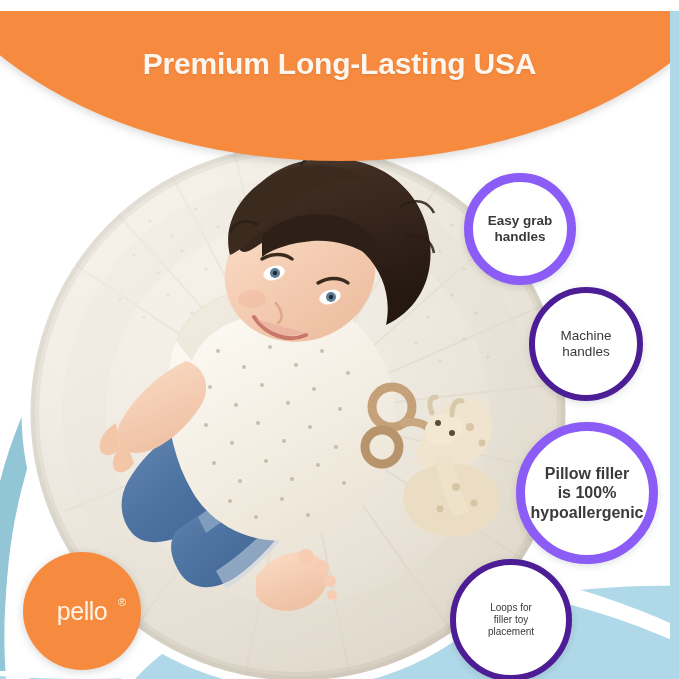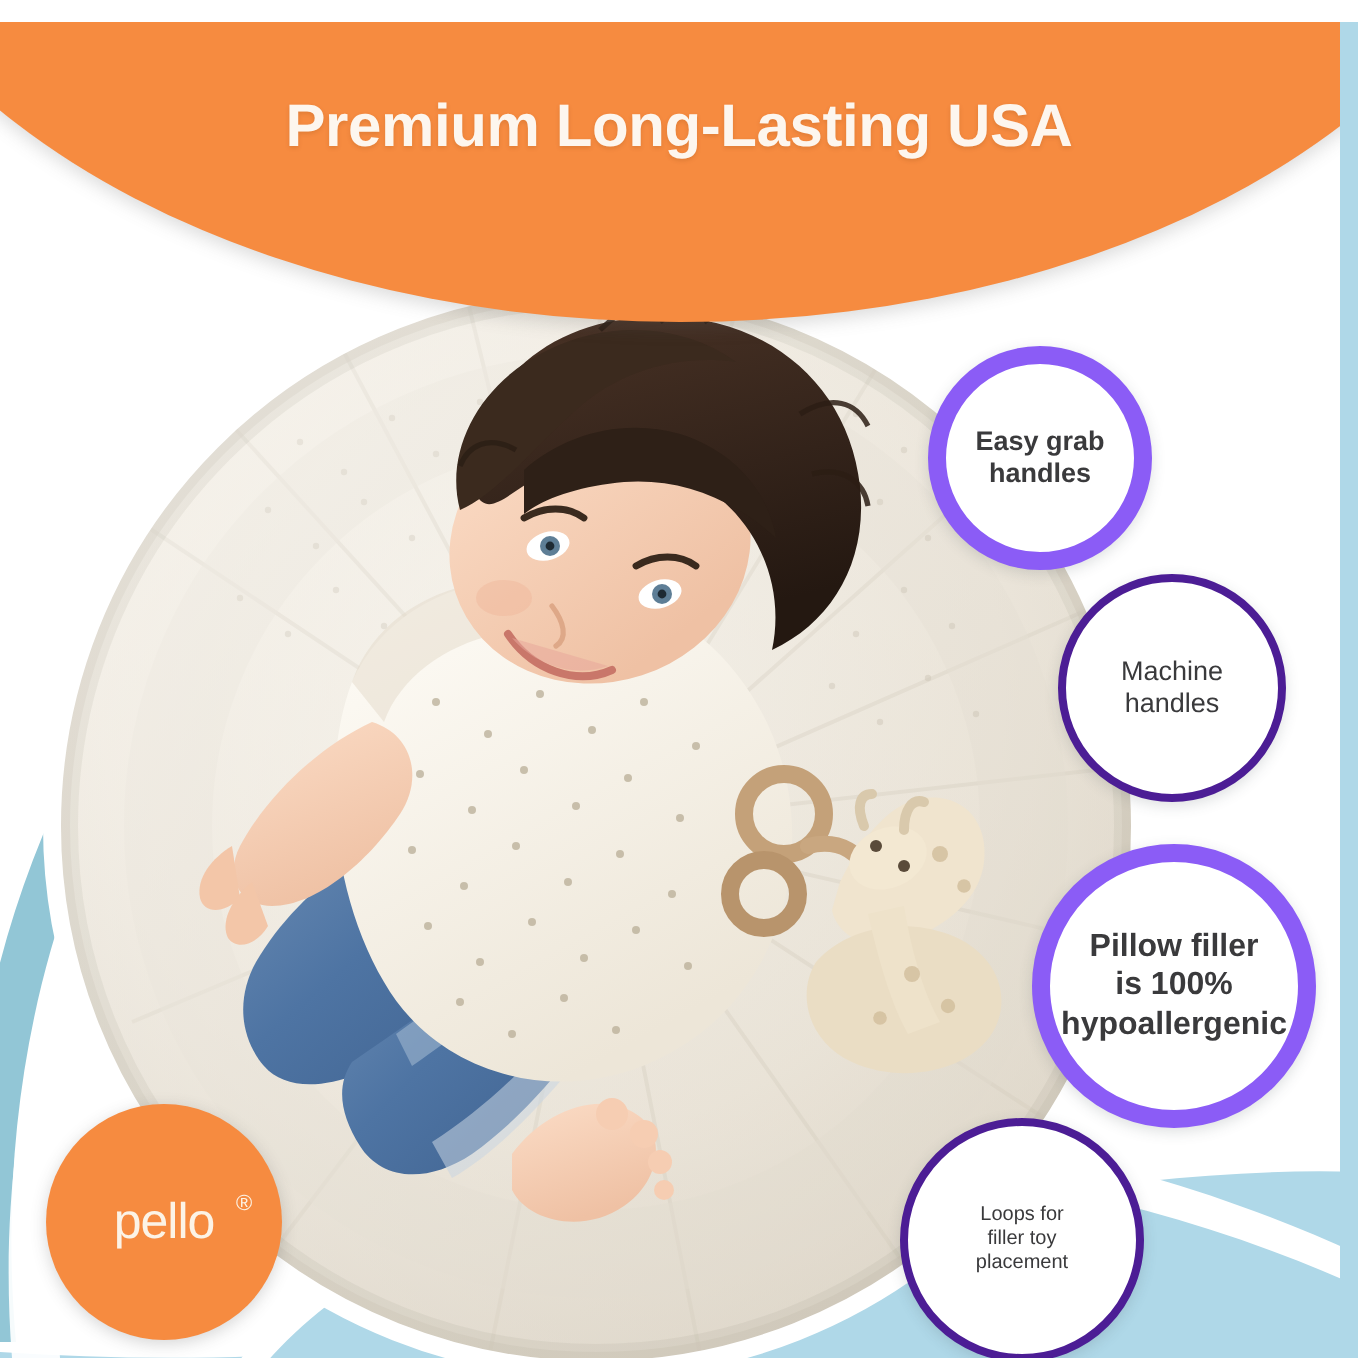--- a/index.html
+++ b/index.html
@@ -57,21 +57,21 @@
     color: #3a3a3c;
     box-sizing: border-box;
     box-shadow: 0 2px 7px rgba(60,70,80,0.17);
   }
   .badge span {
     display: block;
     line-height: 1.22;
     padding: 0 8px;
   }
   .badge.orange { border: 9px solid #8b5cf6; font-weight: bold; }
-  .badge.blue   { border: 4px solid #4c1d95; align-items: center; }
+  .badge.blue   { border: 6px solid #4c1d95; align-items: center; }
 
   .badge-handles {
     left: 464px; top: 162px;
     width: 112px; height: 112px;
     font-size: 13.5px;
   }
   .badge-washable {
     left: 529px; top: 276px;
     width: 114px; height: 114px;
     font-size: 13.5px;

